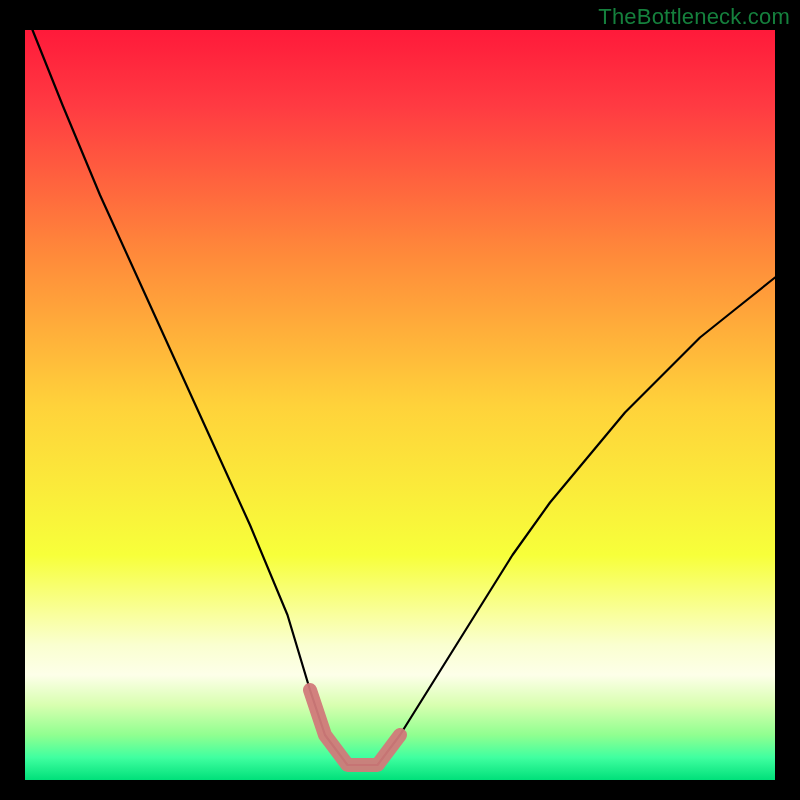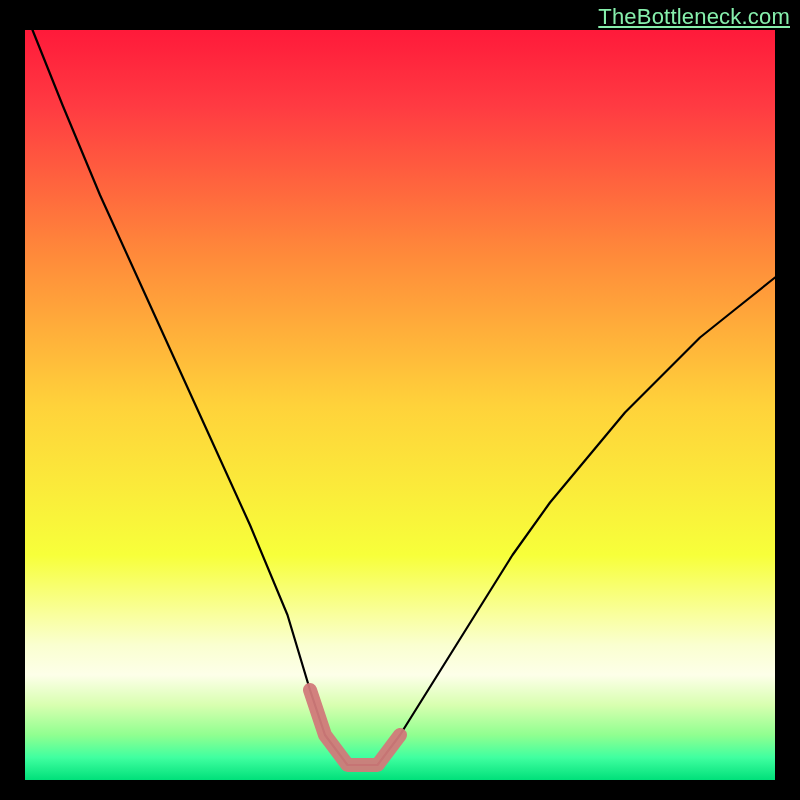--- a/index.html
+++ b/index.html
@@ -14,26 +14,25 @@
   .stage {
     position: relative;
     width: 800px;
     height: 800px;
     background: #000;
   }
   .watermark {
     position: absolute;
     top: 4px;
     right: 10px;
-    color: #86efac;
+    color: #15803d;
     font-size: 22px;
     font-weight: 400;
     letter-spacing: 0.2px;
     z-index: 5;
-    text-decoration: underline;
   }
   svg {
     position: absolute;
     top: 0;
     left: 0;
   }
 </style>
 </head>
 <body>
 

